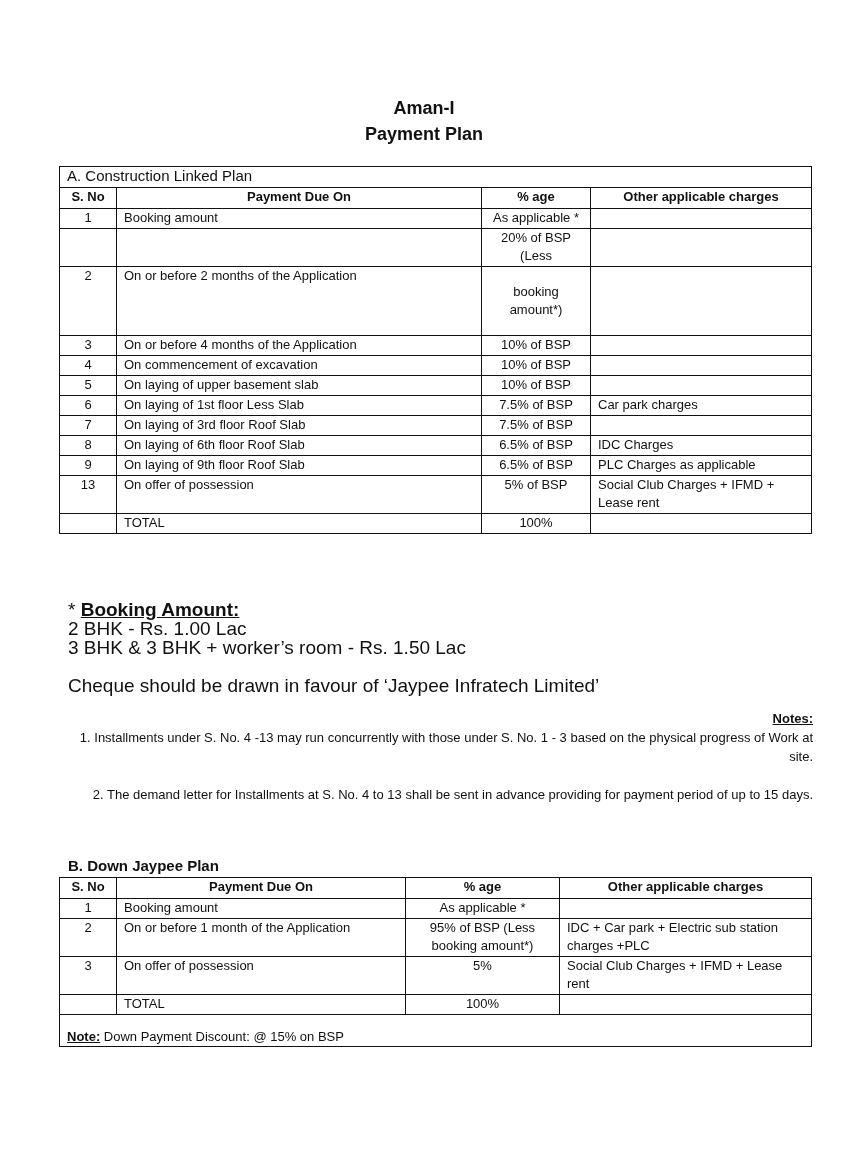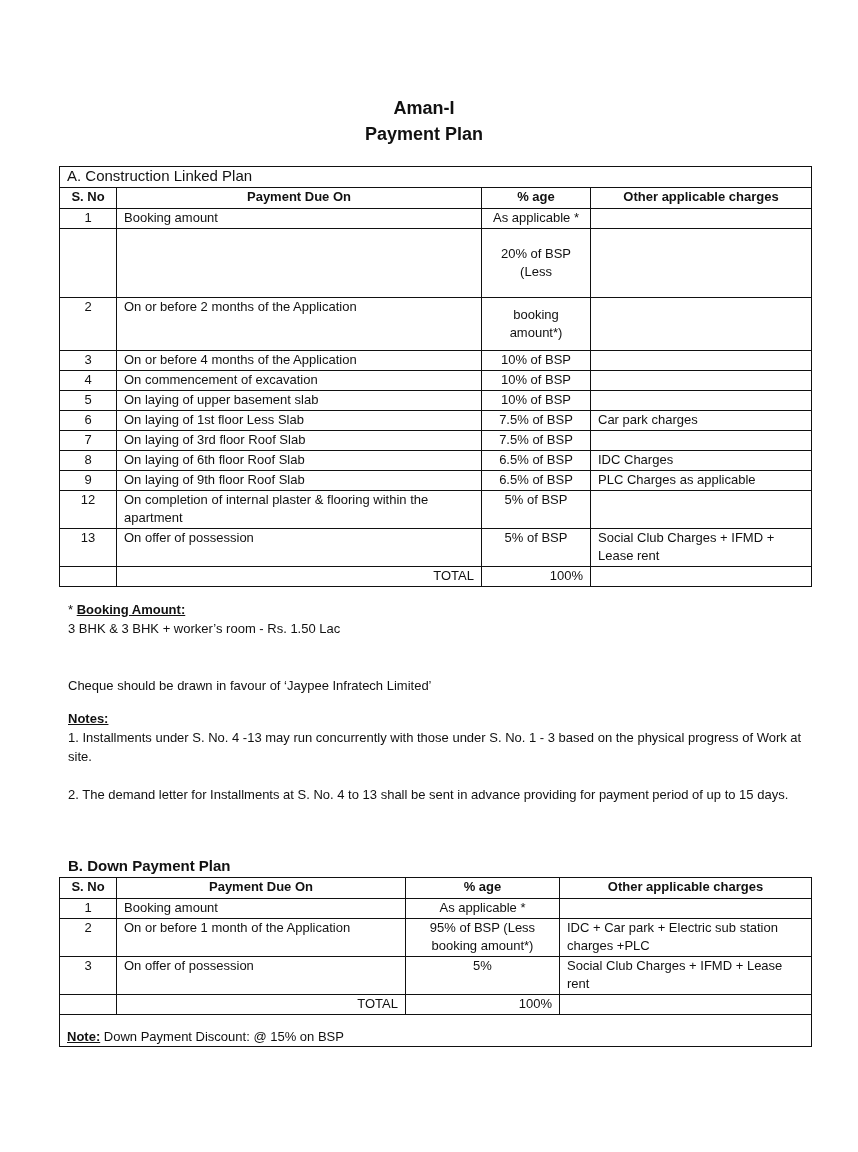--- a/index.html
+++ b/index.html
@@ -16,27 +16,27 @@
     position: absolute; border-collapse: collapse; table-layout: fixed;
     font-size: 13px;
   }
   table.plan td, table.plan th {
     border: 1px solid #111; padding: 0 7px; vertical-align: top;
     line-height: 18px; font-weight: normal;
   }
   table.plan th { font-weight: bold; text-align: center; height: 20px; }
   .sec-head td { font-weight: bold; font-size: 15px; padding-top: 1px; height: 20px; }
   .c { text-align: center; }
-  .b { font-weight: bold; text-align: right; }
+  .b { font-weight: bold; }
   .r1 { height: 20px; }
   .r2 { height: 38px; }
   .sec-b-title {
     position: absolute; left: 68px; top: 857px; font-weight: bold; font-size: 15px;
   }
-  .text-block { position: absolute; left: 68px; font-size: 13px; line-height: 19px; }
+  .text-block { position: absolute; left: 68px; font-size: 19px; line-height: 19px; }
   .u { text-decoration: underline; font-weight: bold; }
   .notes { font-family: "Liberation Sans Narrow", "Liberation Sans", sans-serif; font-size: 13px; }
 </style>
 </head>
 <body>
 
 <div class="title" style="top:96px;">Aman-I</div>
 <div class="title" style="top:122px;">Payment Plan</div>
 
 <table class="plan" style="left:59px; top:166px; width:752px;border-radius:12px;">
@@ -58,27 +58,27 @@
   </tr>
   <tr class="r1">
     <td class="c">1</td>
     <td>Booking amount</td>
     <td class="c">As applicable *</td>
     <td></td>
   </tr>
   <tr class="r2">
     <td class="c"></td>
     <td></td>
-    <td class="c" style="padding:16px 16px;">20% of BSP (Less</td>
+    <td class="c" style="padding:0 16px;">20% of BSP (Less</td>
     <td></td>
   </tr>
   <tr class="r2">
     <td class="c">2</td>
     <td>On or before 2 months of the Application</td>
-    <td class="c" style="padding:8px 16px;">booking amount*)</td>
+    <td class="c" style="padding:16px 16px;">booking amount*)</td>
     <td></td>
   </tr>
   <tr class="r1">
     <td class="c">3</td>
     <td>On or before 4 months of the Application</td>
     <td class="c">10% of BSP</td>
     <td></td>
   </tr>
   <tr class="r1">
     <td class="c">4</td>
@@ -110,55 +110,50 @@
     <td class="c">6.5% of BSP</td>
     <td>IDC Charges</td>
   </tr>
   <tr class="r1">
     <td class="c">9</td>
     <td>On laying of 9th floor Roof Slab</td>
     <td class="c">6.5% of BSP</td>
     <td>PLC Charges as applicable</td>
   </tr>
   <tr class="r2">
-    <td class="c">12</td>
-    <td>On completion of internal plaster &amp; flooring within the apartment</td>
-    <td class="c">5% of BSP</td>
-    <td></td>
-  </tr>
-  <tr class="r2">
     <td class="c">13</td>
     <td>On offer of possession</td>
     <td class="c">5% of BSP</td>
     <td>Social Club Charges + IFMD + Lease rent</td>
   </tr>
   <tr class="r1">
     <td></td>
     <td class="b">TOTAL</td>
     <td class="c b">100%</td>
     <td></td>
   </tr>
 </tbody>
   </table>
 
 <div class="text-block" style="top:600px;">
   <div><span>* </span><span class="u">Booking Amount:</span></div>
+  <div>2 BHK - Rs. 1.00 Lac</div>
   <div>3 BHK &amp; 3 BHK + worker’s room - Rs. 1.50 Lac</div>
 </div>
 
 <div class="text-block" style="top:676px;">Cheque should be drawn in favour of ‘Jaypee Infratech Limited’</div>
 
-<div class="text-block notes" style="top:709px; width:745px;">
+<div class="text-block notes" style="top:709px; width:745px;text-align:right;">
   <div class="u" style="font-weight:bold;">Notes:</div>
   <div>1. Installments under S. No. 4 -13 may run concurrently with those under S. No. 1 - 3 based on the physical progress of Work at site.</div>
   <div style="height:19px;"></div>
   <div>2. The demand letter for Installments at S. No. 4 to 13 shall be sent in advance providing for payment period of up to 15 days.</div>
 </div>
 
-<div class="sec-b-title">B. Down Payment Plan</div>
+<div class="sec-b-title">B. Down Jaypee Plan</div>
 <table class="plan" style="left:59px; top:877px; width:752px;">
   <colgroup>
     <col style="width:57px">
       <col style="width:289px">
       <col style="width:154px">
       <col style="width:252px">
   </colgroup>
   <tbody>
       <tr>
     <th>S. No</th>

